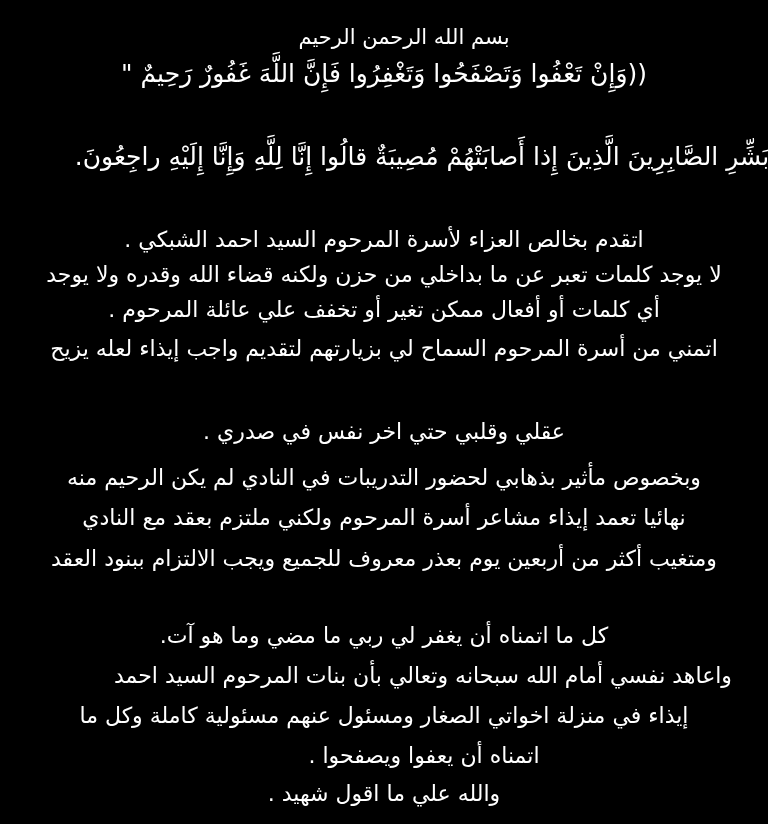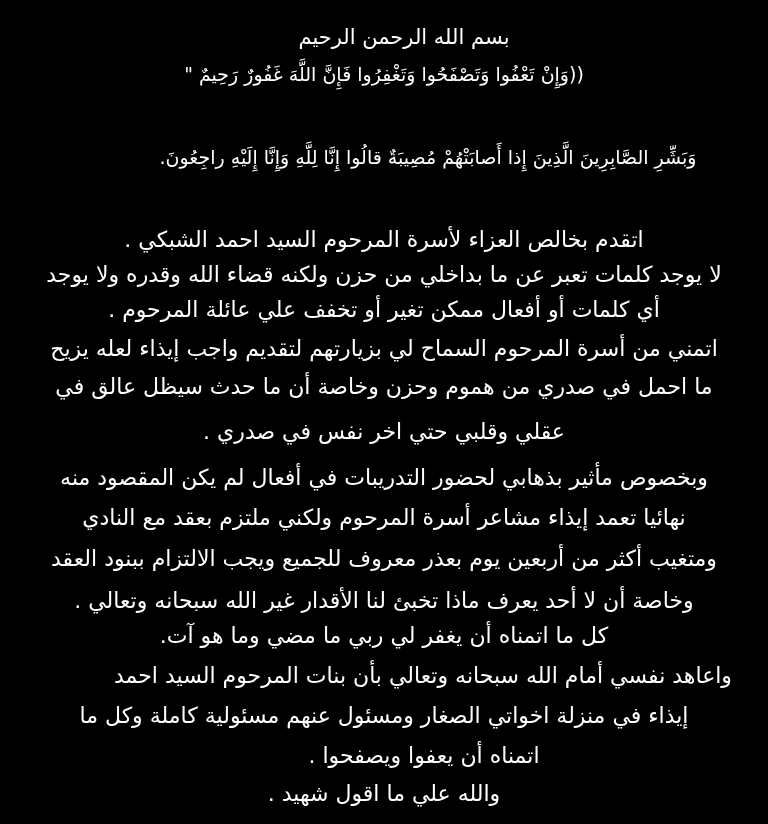--- a/index.html
+++ b/index.html
@@ -28,38 +28,36 @@
       left: 0;
       width: 768px;
       text-align: center;
       direction: rtl;
       white-space: nowrap;
       font-size: 22px;
       line-height: 32px;
       color: #ffffff;
     }
     .line.header { font-size: 21px; }
-    .line.verse { font-size: 19px; }
+    .line.verse { font-size: 25px; }
   </style>
 </head>
 <body>
 
 <div class="page">
   <div class="line header" style="top:21px;padding-left:20px;">بسم الله الرحمن الرحيم</div>
   <div class="line verse" style="top:58px;">((وَإِنْ تَعْفُوا وَتَصْفَحُوا وَتَغْفِرُوا فَإِنَّ اللَّهَ غَفُورٌ رَحِيمٌ "</div>
   <div class="line verse" style="top:141px;margin-left:44px;">وَبَشِّرِ الصَّابِرِينَ الَّذِينَ إِذا أَصابَتْهُمْ مُصِيبَةٌ قالُوا إِنَّا لِلَّهِ وَإِنَّا إِلَيْهِ راجِعُونَ.</div>
 
   <div class="line" style="top:224px;">اتقدم بخالص العزاء لأسرة المرحوم السيد احمد الشبكي .</div>
   <div class="line" style="top:294px;">أي كلمات أو أفعال ممكن تغير أو تخفف علي عائلة المرحوم .</div>
   <div class="line" style="top:259px;">لا يوجد كلمات تعبر عن ما بداخلي من حزن ولكنه قضاء الله وقدره ولا يوجد</div>
   <div class="line" style="top:333px;">اتمني من أسرة المرحوم السماح لي بزيارتهم لتقديم واجب إيذاء لعله يزيح</div>
-  <div class="line" style="top:371px;">ما احمل في صدري من هموم وحزن وخاصة أن ما حدث سيظل عالق في</div>
   <div class="line" style="top:416px;">عقلي  وقلبي حتي اخر نفس في صدري .</div>
-  <div class="line" style="top:462px;">وبخصوص مأثير بذهابي لحضور التدريبات في أفعال لم يكن المقصود منه</div>
+  <div class="line" style="top:462px;">وبخصوص مأثير بذهابي لحضور التدريبات في النادي لم يكن الرحيم منه</div>
   <div class="line" style="top:502px;">نهائيا تعمد إيذاء مشاعر أسرة المرحوم ولكني ملتزم بعقد مع النادي</div>
   <div class="line" style="top:543px;">ومتغيب أكثر من أربعين يوم بعذر معروف للجميع ويجب الالتزام ببنود العقد</div>
-  <div class="line" style="top:585px;">وخاصة أن لا أحد يعرف ماذا تخبئ لنا الأقدار غير الله سبحانه وتعالي .</div>
   <div class="line" style="top:620px;">كل ما اتمناه أن يغفر لي ربي ما مضي وما هو آت.</div>
   <div class="line" style="top:660px;margin-left:39px;">واعاهد نفسي أمام الله سبحانه وتعالي بأن بنات المرحوم السيد احمد</div>
   <div class="line" style="top:700px;">إيذاء في منزلة اخواتي الصغار ومسئول عنهم مسئولية كاملة وكل ما</div>
   <div class="line" style="top:740px;margin-left:40px;">اتمناه أن يعفوا ويصفحوا .</div>
   <div class="line" style="top:778px;">والله علي ما اقول شهيد .</div>
 </div>
 
 </body></html>

